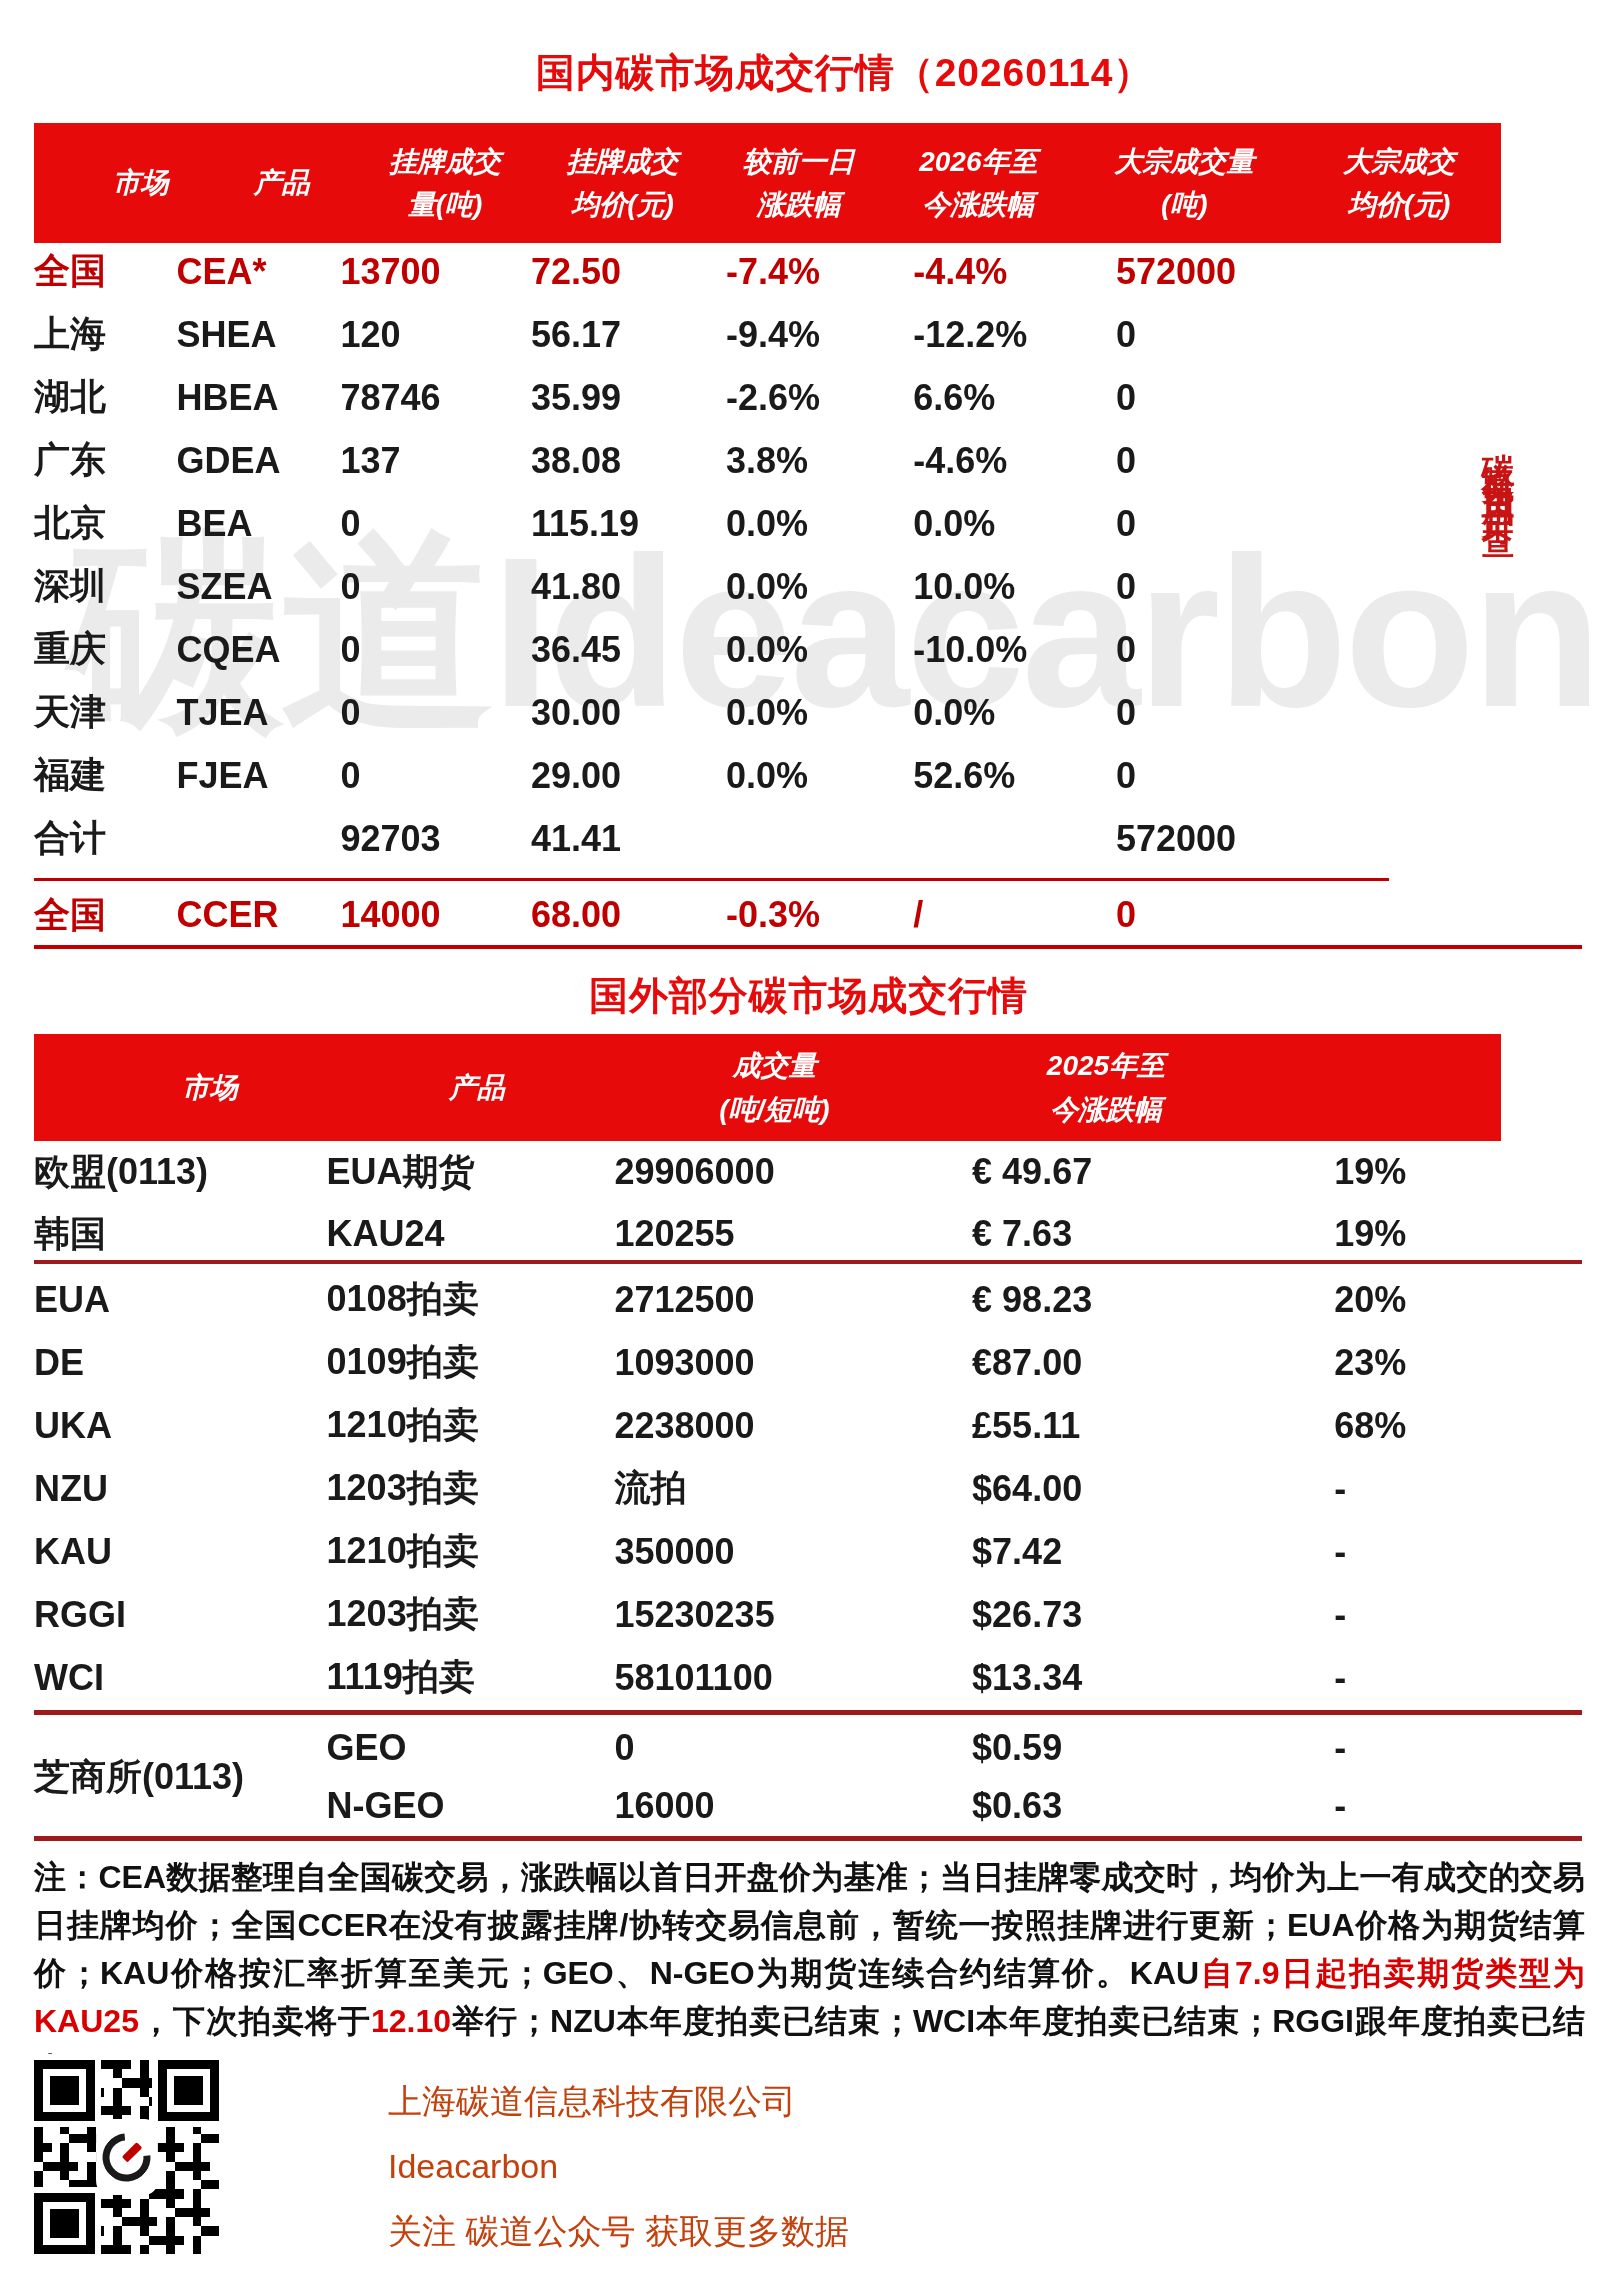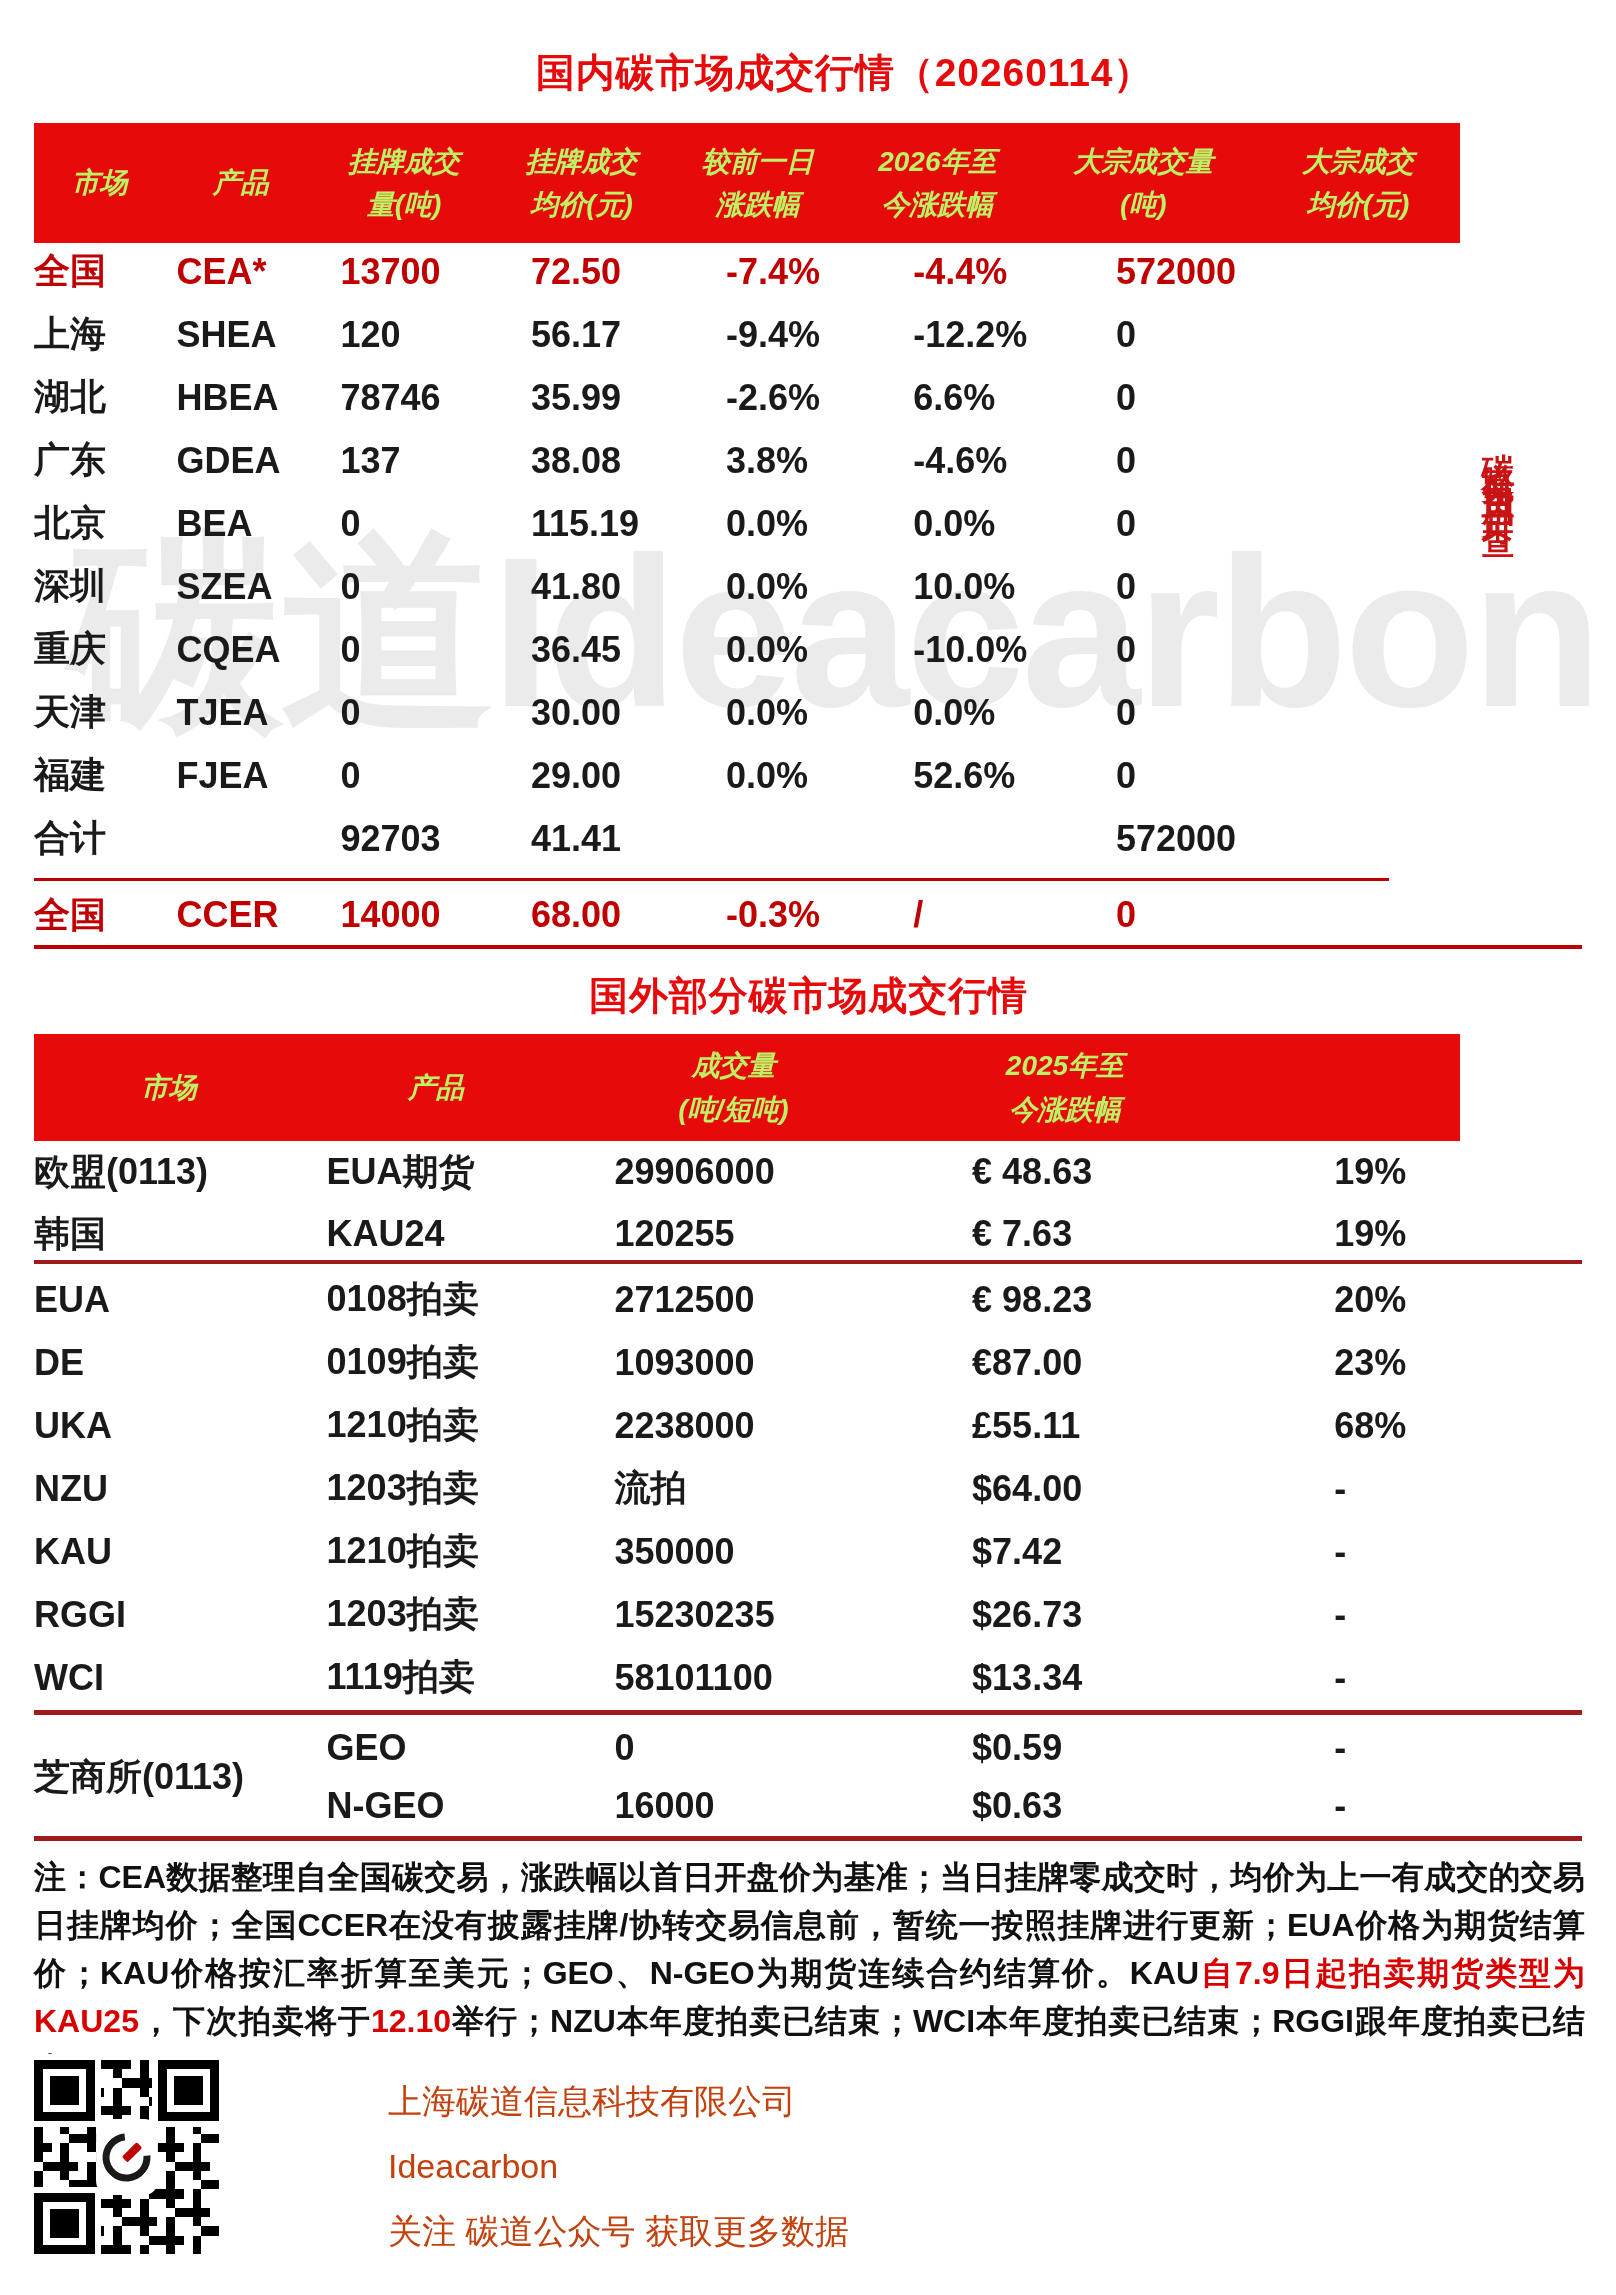--- a/index.html
+++ b/index.html
@@ -13,21 +13,21 @@
   }
   .title{
     position:absolute;left:0;width:100%;text-align:center;z-index:2;
     color:var(--accent-red,#E60A0A);font-weight:700;font-size:39px;letter-spacing:0.9px;line-height:1.15;
   }
   #title1{top:51px;margin-left:36px;}
   #title2{top:974px;}
   .thead{
     position:absolute;left:34px;width:1426px;background:var(--accent-red,#E60A0A);
     display:grid;align-items:center;text-align:center;z-index:1;
-    color:#bef264;font-weight:700;font-style:italic;font-size:28px;line-height:1.55;
+    color:#ffffff;font-weight:700;font-style:italic;font-size:28px;line-height:1.55;padding-left:41px;
   }
   #t1-head{top:123px;height:120px;grid-template-columns:9.2% 10.6% 12.3% 12.6% 12.1% 13.1% 15.8% 14.3%;}
   #t2-head{top:1034px;height:107px;grid-template-columns:18.9% 18.6% 23.1% 23.4% 16%;}
   .tgrid{
     position:absolute;left:34px;width:1548px;display:grid;align-items:center;
     z-index:1;font-weight:700;font-size:36px;color:#1a1a1a;
   }
   #t1-body{top:240px;grid-template-columns:9.2% 10.6% 12.3% 12.6% 12.1% 13.1% 15.8% 14.3%;grid-auto-rows:63px;}
   #t1-ccer{top:885px;grid-template-columns:9.2% 10.6% 12.3% 12.6% 12.1% 13.1% 15.8% 14.3%;grid-auto-rows:60px;}
   #t2-g1{top:1141px;grid-template-columns:18.9% 18.6% 23.1% 23.4% 16%;grid-auto-rows:62px;}
@@ -219,21 +219,21 @@
       </div>
       <div class="th">
         <div>2025年至</div>
         <div>今涨跌幅</div>
       </div>
     </div>
   <div class="tgrid" id="t2-g1">
       <div class="td">欧盟(0113)</div>
       <div class="td">EUA期货</div>
       <div class="td">29906000</div>
-      <div class="td">€ 48.63</div>
+      <div class="td">€ 49.67</div>
       <div class="td">19%</div>
       <div class="td">韩国</div>
       <div class="td">KAU24</div>
       <div class="td">120255</div>
       <div class="td">€ 7.63</div>
       <div class="td">19%</div>
     </div>
   <div class="divider" id="d3"></div>
   <div class="tgrid" id="t2-g2">
       <div class="td">EUA</div>

